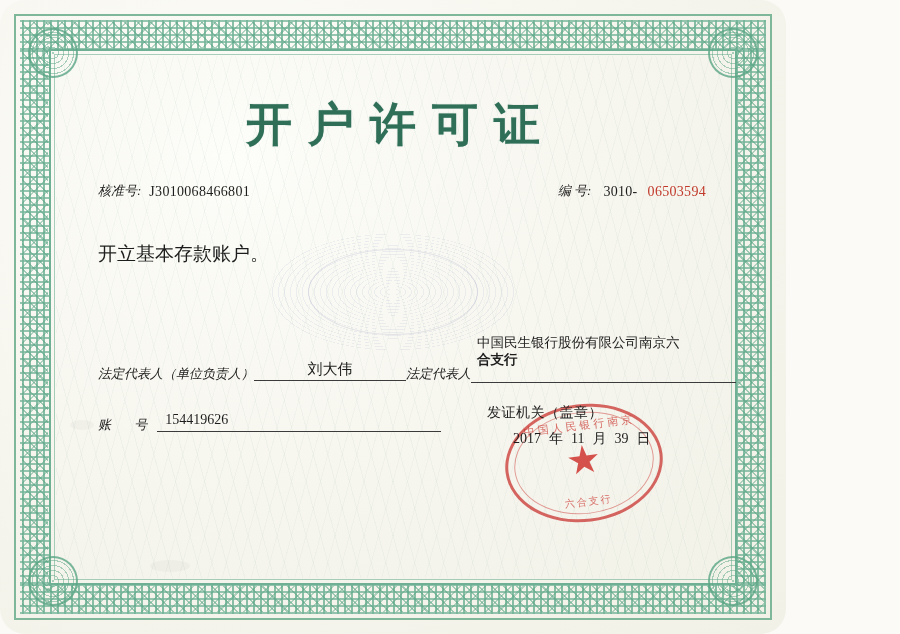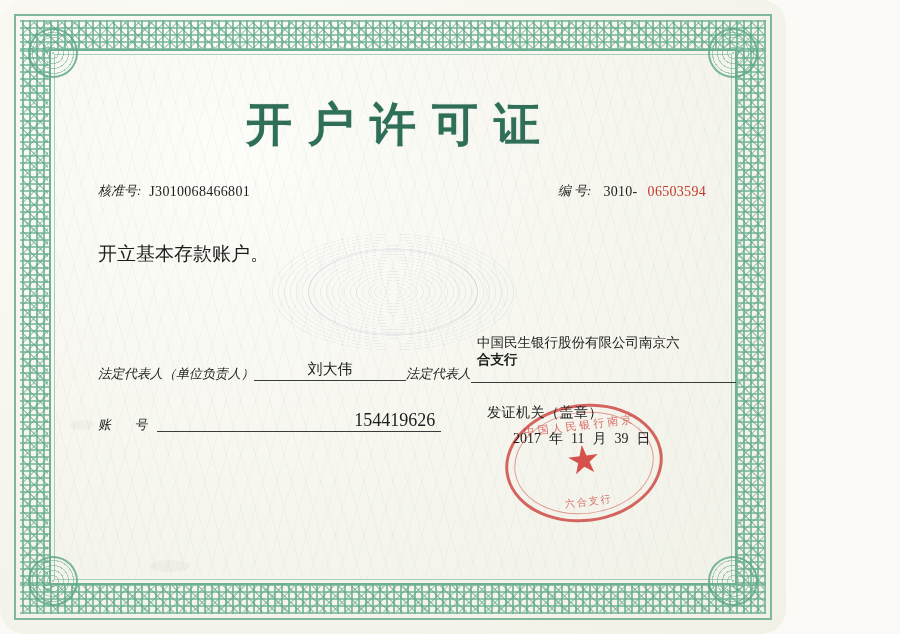--- a/index.html
+++ b/index.html
@@ -219,23 +219,23 @@
   .row-acct {
     margin-top: 30px;
     padding-left: 28px;
     display: flex;
     align-items: flex-end;
     font-size: 16px;
   }
   .row-acct .lbl { letter-spacing: 10px; }
   .fill.acct {
     width: 270px;
-    text-align: right;
+    text-align: left;
     padding-left: 8px;
-    font-size: 18px;
+    font-size: 14px;
   }
 
   
   .issuer {
     position: absolute;
     left: 487px;
     top: 400px;
     font-size: 14px;
     line-height: 26px;
     z-index: 3;

